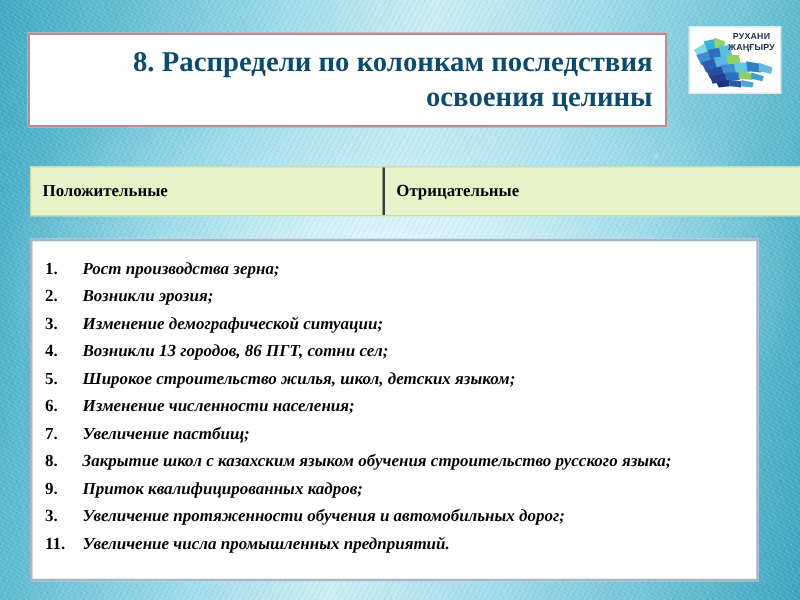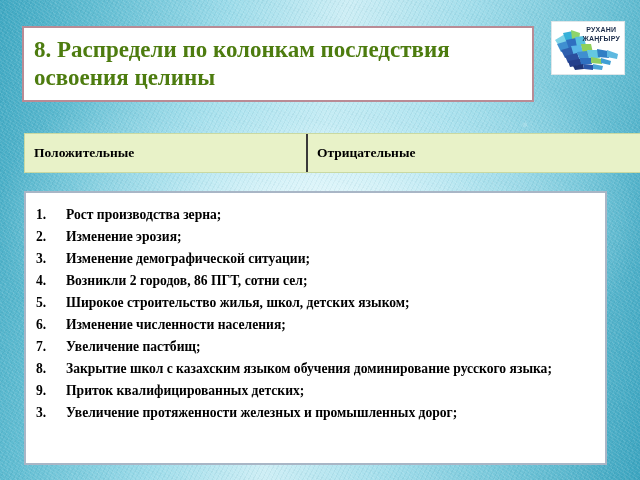--- a/index.html
+++ b/index.html
@@ -59,22 +59,22 @@
     display: flex;
     align-items: center;
     justify-content: center;
     z-index: 3;
   }
   .title-text {
     font-family: "Liberation Serif", serif;
     font-weight: bold;
     font-size: 23px;
     line-height: 1.22;
-    color: #4d7c0f;
-    text-align: left;
+    color: #0c4a6e;
+    text-align: right;
     padding: 0 10px;
   }
 
   
   .logo-box {
     position: absolute;
     left: 551px;
     top: 21px;
     width: 74px;
     height: 54px;
@@ -162,20 +162,21 @@
     white-space: nowrap;
   }
   .item-num {
     width: 30px;
     flex: 0 0 30px;
     text-align: left;
   }
   .item-text {
     flex: 1;
     white-space: normal;
+    font-style: italic;
   }
 </style>
 </head>
 <body>
 
 <div class="slide">
 
   <div class="title-box">
     <div class="title-text">8. Распредели по колонкам последствия освоения целины</div>
   </div>
@@ -216,50 +217,54 @@
   </div>
 
   <div class="list-box">
     <ul class="list-items">
       <li class="list-item">
           <span class="item-num">1.</span>
           <span class="item-text">Рост производства зерна;</span>
         </li>
       <li class="list-item">
           <span class="item-num">2.</span>
-          <span class="item-text">Изменение эрозия;</span>
+          <span class="item-text">Возникли эрозия;</span>
         </li>
       <li class="list-item">
           <span class="item-num">3.</span>
           <span class="item-text">Изменение демографической ситуации;</span>
         </li>
       <li class="list-item">
           <span class="item-num">4.</span>
-          <span class="item-text">Возникли 2 городов, 86 ПГТ, сотни сел;</span>
+          <span class="item-text">Возникли 13 городов, 86 ПГТ, сотни сел;</span>
         </li>
       <li class="list-item">
           <span class="item-num">5.</span>
           <span class="item-text">Широкое строительство жилья, школ, детских языком;</span>
         </li>
       <li class="list-item">
           <span class="item-num">6.</span>
           <span class="item-text">Изменение численности населения;</span>
         </li>
       <li class="list-item">
           <span class="item-num">7.</span>
           <span class="item-text">Увеличение пастбищ;</span>
         </li>
       <li class="list-item">
           <span class="item-num">8.</span>
-          <span class="item-text">Закрытие школ  с казахским языком обучения доминирование русского языка;</span>
+          <span class="item-text">Закрытие школ  с казахским языком обучения строительство русского языка;</span>
         </li>
       <li class="list-item">
           <span class="item-num">9.</span>
-          <span class="item-text">Приток квалифицированных детских;</span>
+          <span class="item-text">Приток квалифицированных кадров;</span>
         </li>
       <li class="list-item">
           <span class="item-num">3.</span>
-          <span class="item-text">Увеличение протяженности железных и промышленных дорог;</span>
+          <span class="item-text">Увеличение протяженности обучения и автомобильных дорог;</span>
+        </li>
+      <li class="list-item">
+          <span class="item-num">11.</span>
+          <span class="item-text">Увеличение числа промышленных предприятий.</span>
         </li>
     </ul>
   </div>
 
 </div>
 
 </body></html>

